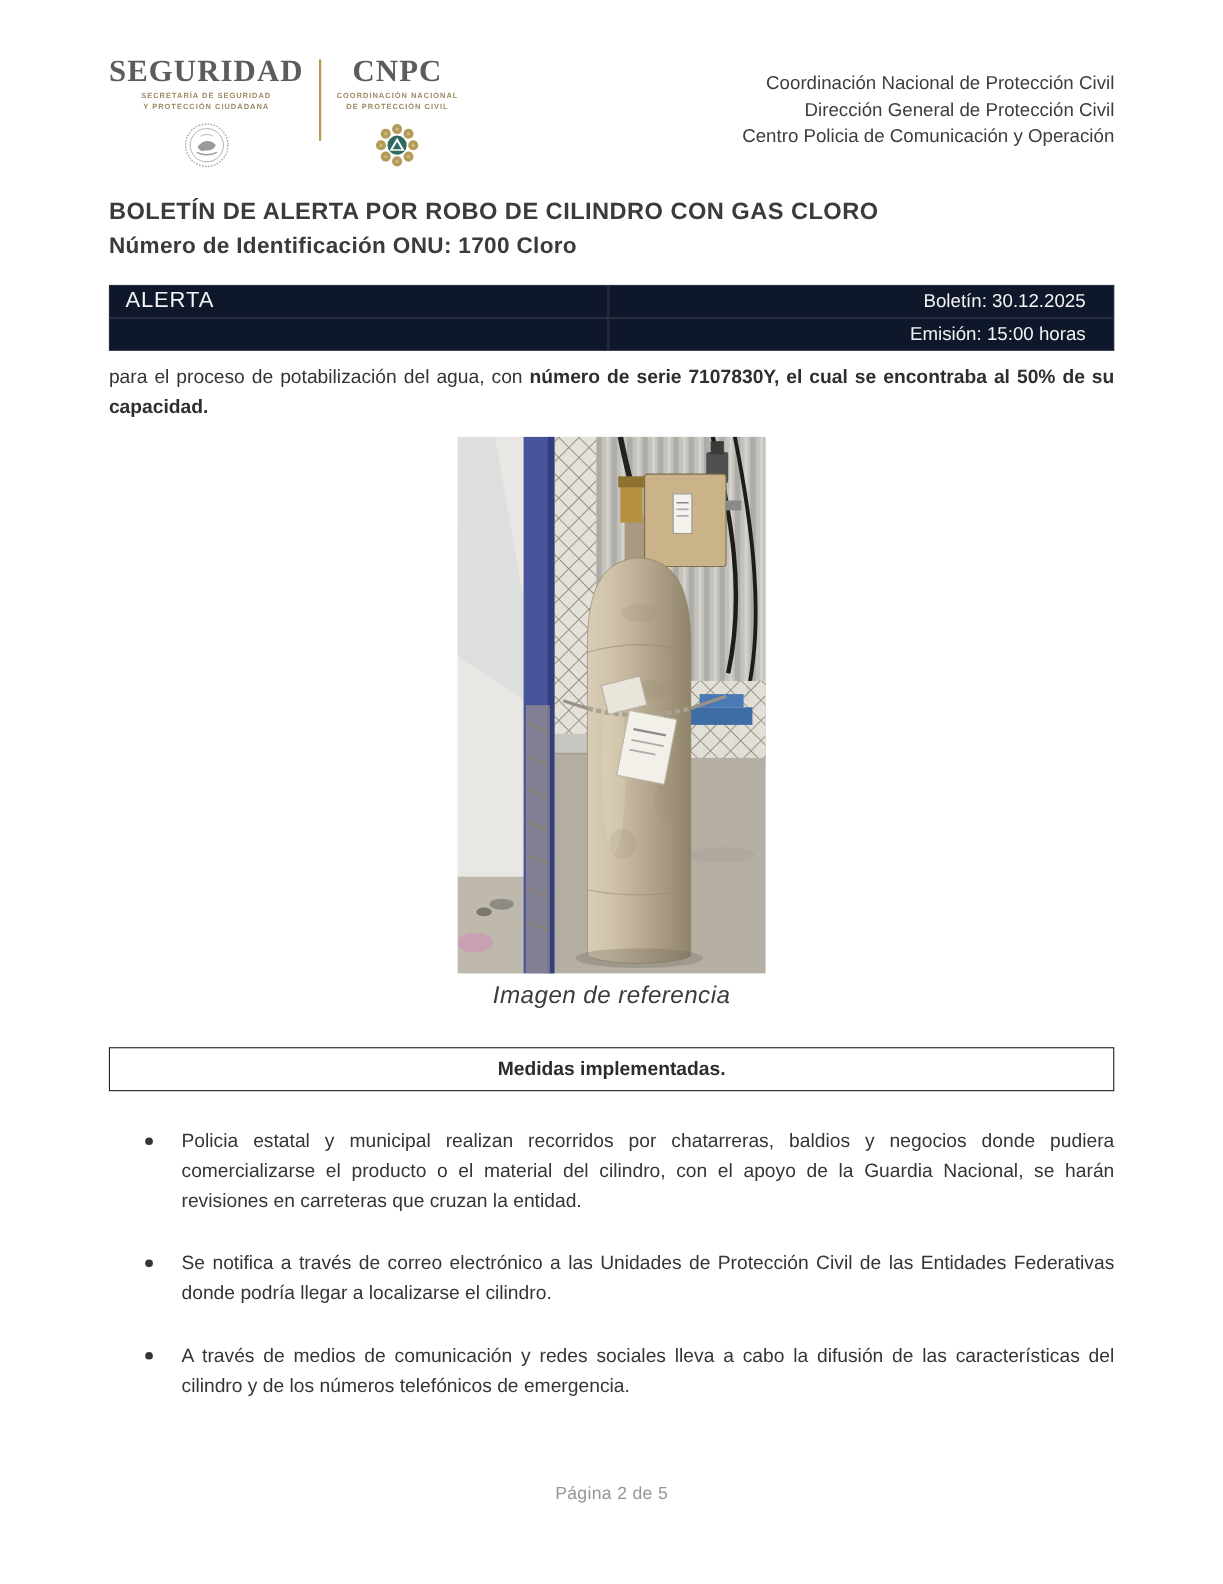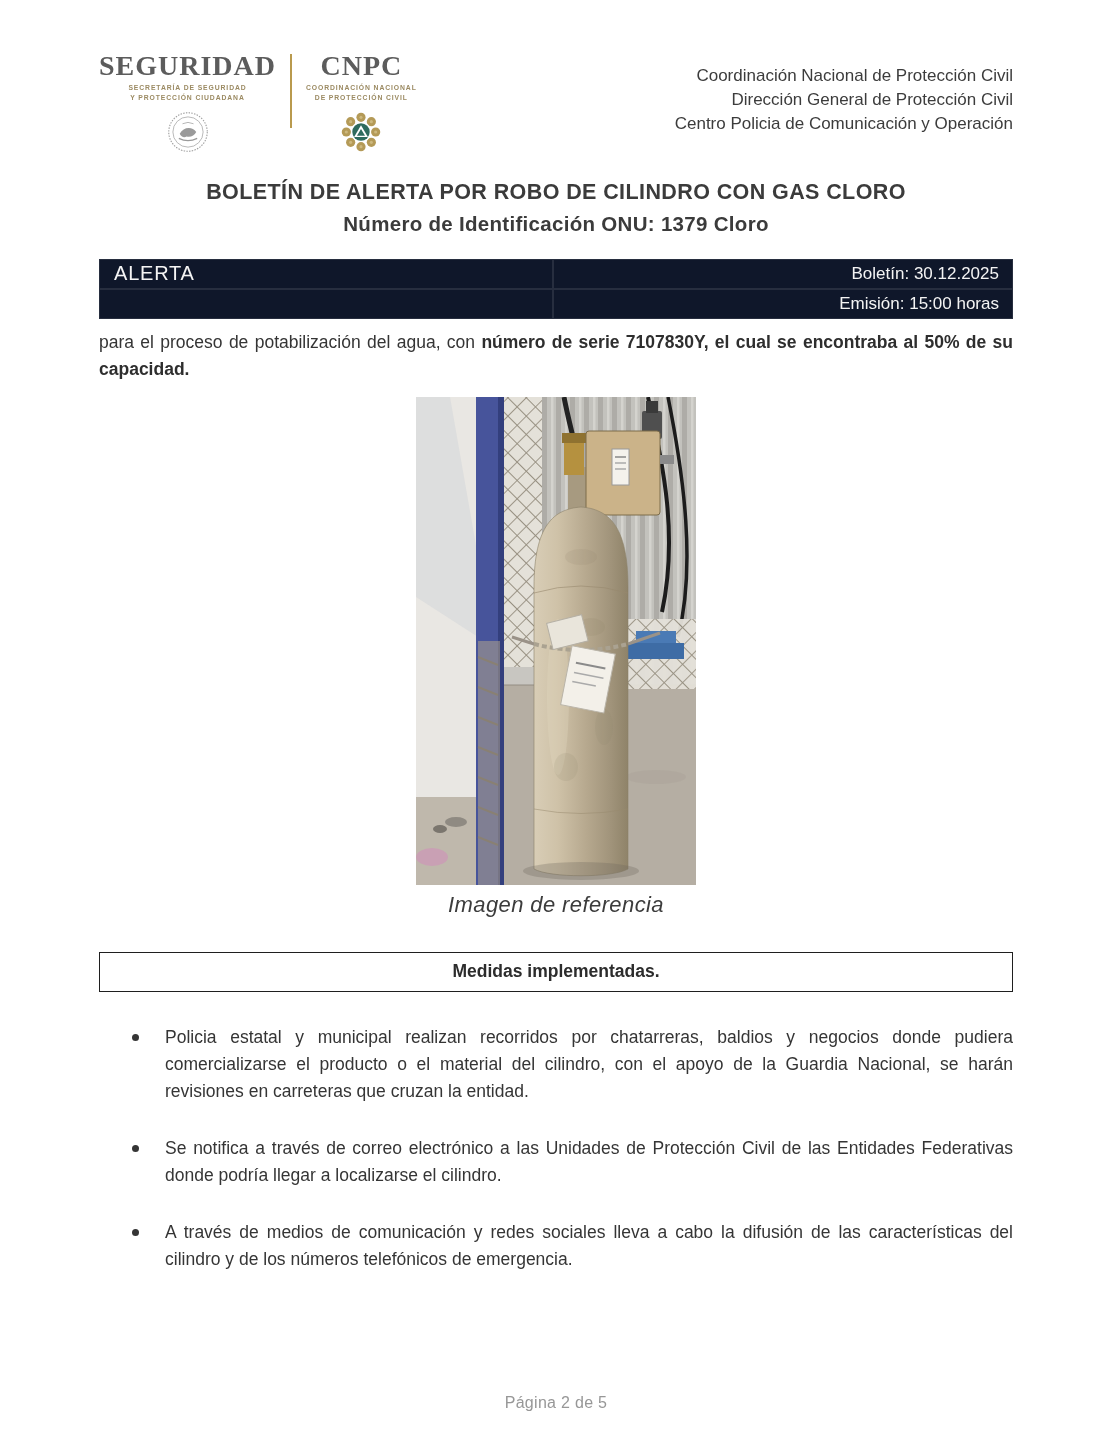--- a/index.html
+++ b/index.html
@@ -14,31 +14,31 @@
   .logo-col { display:flex; flex-direction:column; align-items:center; }
   .logo-word { font-family:"Liberation Serif", serif; font-weight:bold; font-size:28px;
     color:#5c5c5c; letter-spacing:1px; line-height:1; }
   .logo-sub { font-size:6.8px; font-weight:bold; letter-spacing:.9px; color:#9b8a62;
     margin-top:3px; line-height:1.45; text-align:center; }
   .logo-divider { width:2px; background:#b99a4e; height:74px; margin:2px 14px 0 14px; }
   .seal { margin-top:7px; }
   .org-lines { text-align:right; padding-top:12px; font-size:17px; line-height:24px; color:#3c3c3c; }
 
   
-  .doc-title { text-align:center; margin-top:26px; color:#3b3b3b; }
+  .doc-title { margin-top:26px; color:#3b3b3b; }
   .doc-title .t1 { font-size:21.5px; font-weight:600; letter-spacing:.4px; }
   .doc-title .t2 { font-size:20.5px; font-weight:600; letter-spacing:.3px; margin-top:7px; }
 
   
   .banner { margin-top:23px; display:grid; grid-template-columns:49.7% 50.3%;
     grid-template-rows:30px 30px; background:#0f172a; }
   .banner .cell { display:flex; align-items:center; color:#f4f4f4;
     border:0.5px solid rgba(255,255,255,0.10); }
   .banner .alerta { font-size:20px; letter-spacing:.8px; padding-left:14px; }
-  .banner .right { justify-content:flex-end; padding-right:13px; font-size:17px; }
+  .banner .right { justify-content:flex-end; padding-right:25px; font-size:17px; }
 
   
   .para { margin-top:10px; font-size:17.5px; line-height:27px; text-align:justify; color:#353535; }
   .para b { font-weight:bold; color:#2e2e2e; }
 
   
   .figure { margin-top:14px; text-align:center; }
   .photo { display:block; margin:0 auto; }
   .caption { margin-top:7px; font-size:22px; font-style:italic; letter-spacing:.4px; color:#3c3c3c; }
 
@@ -46,21 +46,21 @@
   .measures-box { margin-top:34px; border:1.5px solid #1f1f1f; height:40px;
     display:flex; align-items:center; justify-content:center; }
   .measures-box .hd { font-size:17.5px; font-weight:bold; color:#2c2c2c; }
   .bullets { margin-top:32px; list-style:none; }
   .bullets li { position:relative; padding-left:66px; margin-bottom:30px;
     font-size:17.5px; line-height:27px; text-align:justify; color:#353535; }
   .bullets li::before { content:""; position:absolute; left:33px; top:10px;
     width:7px; height:7px; border-radius:50%; background:#353535; }
 
   
-  .footer { position:absolute; left:0; right:0; top:1394px; text-align:center;
+  .footer { position:absolute; left:0; right:0; top:1350px; text-align:center;
     font-size:16px; color:#979797; letter-spacing:.3px; }
 </style>
 </head>
 <body>
 
 <div class="page">
   <div class="content">
 
     <div class="header">
       <div class="logo-block">
@@ -115,21 +115,21 @@
       </div>
       <div class="org-lines">
         <div>Coordinación Nacional de Protección Civil</div>
         <div>Dirección General de Protección Civil</div>
         <div>Centro Policia de Comunicación y Operación</div>
       </div>
     </div>
 
     <div class="doc-title">
       <div class="t1">BOLETÍN DE ALERTA POR ROBO DE CILINDRO CON GAS CLORO</div>
-      <div class="t2">Número de Identificación ONU: 1379 Cloro</div>
+      <div class="t2">Número de Identificación ONU: 1700 Cloro</div>
     </div>
 
     <div class="banner">
       <div class="cell alerta">ALERTA</div>
       <div class="cell right">Boletín: 30.12.2025</div>
       <div class="cell"></div>
       <div class="cell right">Emisión: 15:00 horas</div>
     </div>
 
     <p class="para"><span>para el proceso de potabilización del agua, con </span><b>número de serie 7107830Y, el cual se encontraba al 50% de su capacidad.</b></p>

